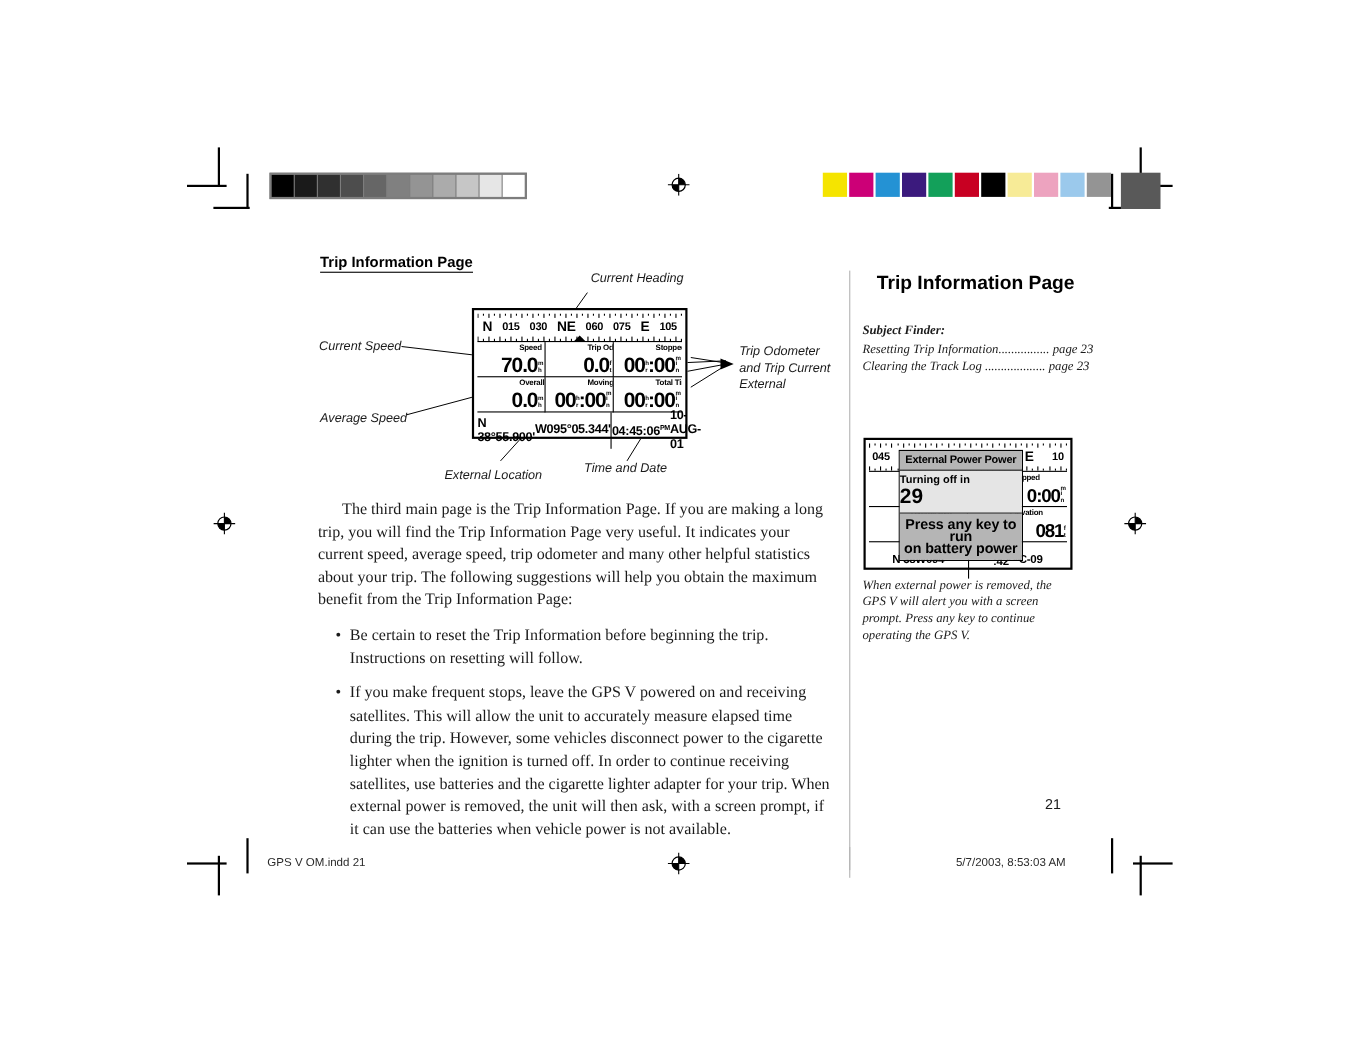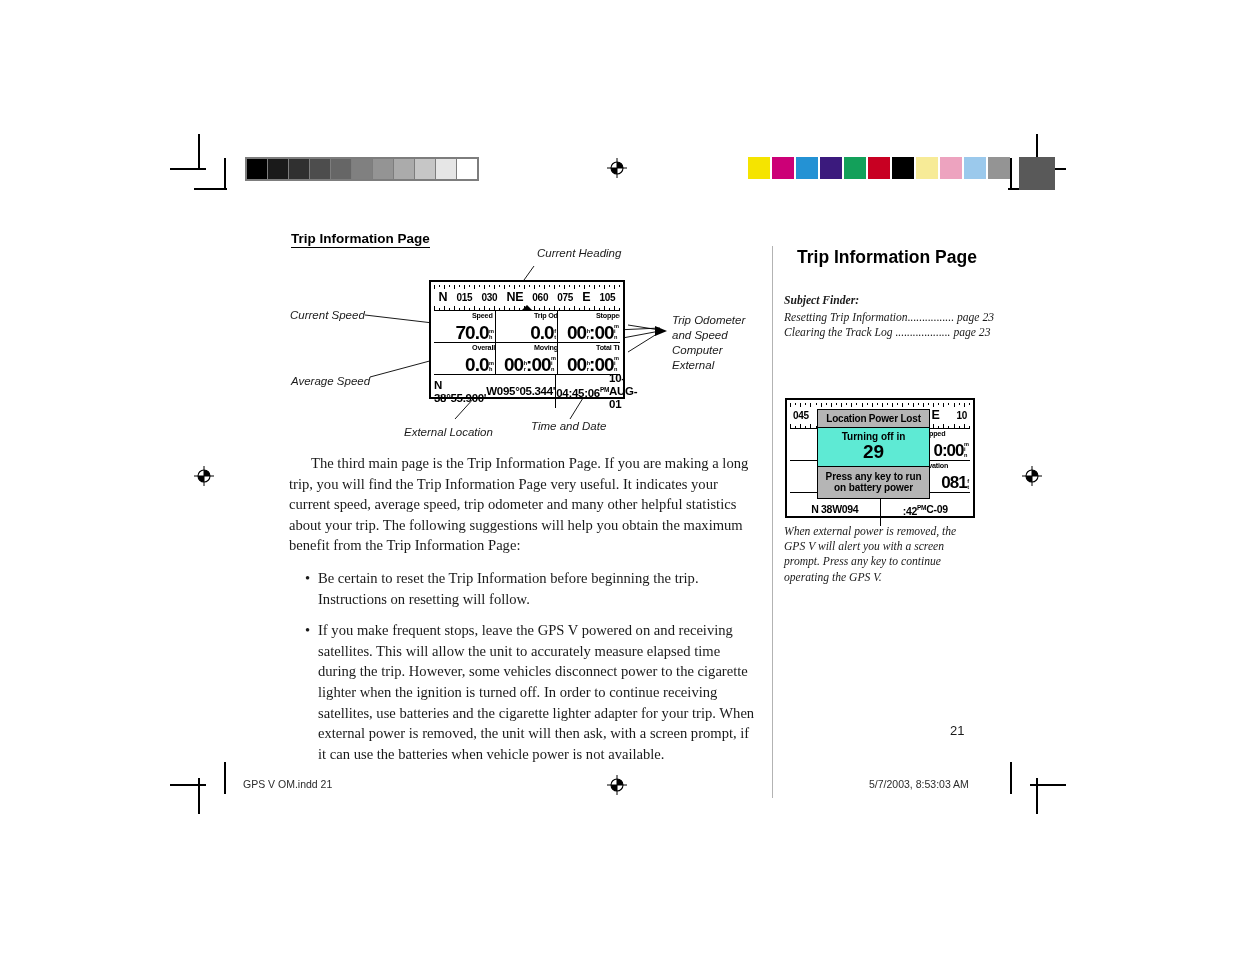--- a/index.html
+++ b/index.html
@@ -324,31 +324,30 @@
   .dlg-title {
     background: #b5b5b5;
     border-bottom: 1.6px solid #000;
     text-align: center;
     font-weight: bold;
     font-size: 10px;
     padding: 3px 0 3px;
     letter-spacing: -0.2px;
   }
   .dlg-body {
-    background: #5eead4;
-    text-align: center;
+    background: #e5e5e5;
     padding: 3px 0 4px;
     border-bottom: 1.6px solid #000;
   }
   .dlg-line1 { font-weight: bold; font-size: 10px; }
   .dlg-count { font-weight: bold; font-size: 19px; line-height: 20px; }
   .dlg-foot {
     background: #b5b5b5;
     text-align: center;
-    font-size: 10px;
+    font-size: 13px;
     line-height: 11px;
     padding: 4px 3px 5px;
     font-weight: bold;
     letter-spacing: -0.1px;
   }
 
   
   .leaders {
     position: absolute;
     left: 0; top: 0;
@@ -470,21 +469,21 @@
     </g>
   </svg>
 
   <div class="callout" style="left:537px; top:246px;">Current Heading</div>
   <div class="callout" style="left:290px; top:308px;">Current Speed</div>
   <div class="callout" style="left:291px; top:374px;">Average Speed</div>
   <div class="callout" style="left:404px; top:425px;">External Location</div>
   <div class="callout" style="left:531px; top:419px;">Time and Date</div>
   <div class="callout multi" style="left:672px; top:313px;">
     <div>Trip Odometer</div>
-    <div>and Speed Computer</div>
+    <div>and Trip Current</div>
     <div>External</div>
   </div>
 
   <div class="gps" id="gps-main">
     <div class="gps-inner">
       <div class="compass-strip">
         <div class="tick-row top" id="ticks-top">
             <div class="tick"></div>
             <div class="tick short"></div>
             <div class="tick"></div>
@@ -823,21 +822,21 @@
           <div>N 38</div>
           <div>W094</div>
         </div>
         <div class="bot-cell last">
           <div><span>:42</span><span class="sup">PM</span></div>
           <div>C-09</div>
         </div>
       </div>
 
       <div class="dialog">
-        <div class="dlg-title">Location Power Lost</div>
+        <div class="dlg-title">External Power Power</div>
         <div class="dlg-body">
           <div class="dlg-line1">Turning off in</div>
           <div class="dlg-count">29</div>
         </div>
         <div class="dlg-foot">
           <div>Press any key to run</div>
           <div>on battery power</div>
         </div>
       </div>
     </div>

